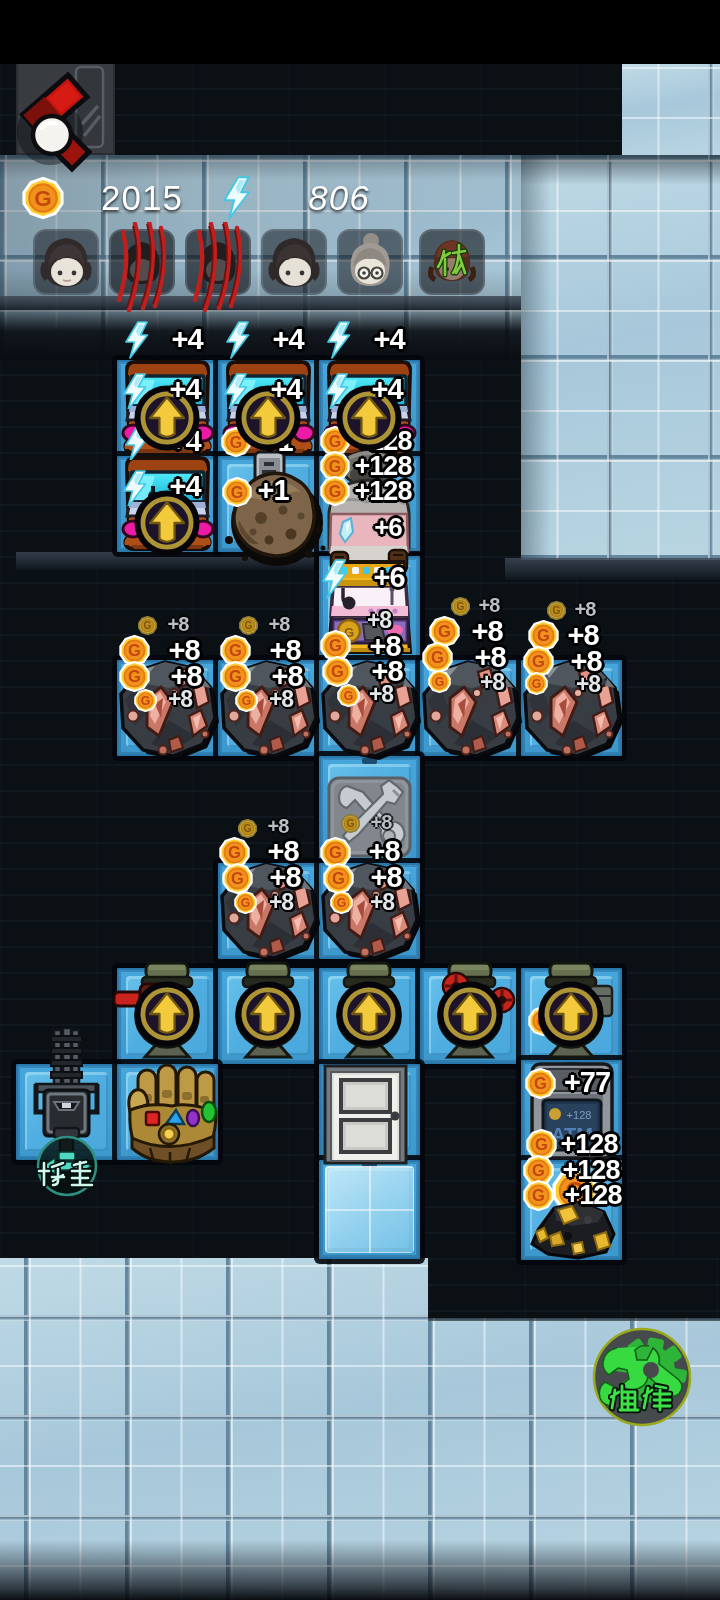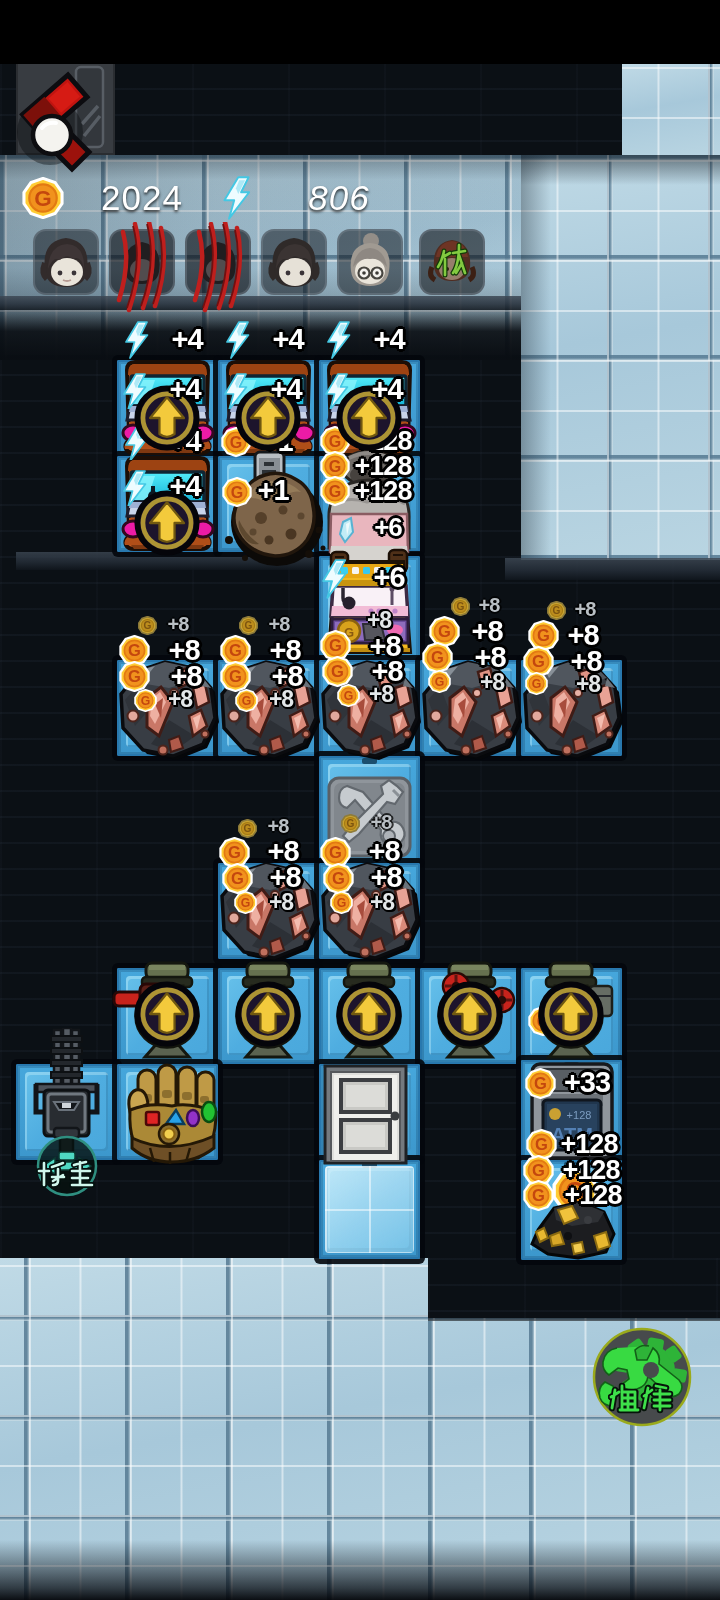--- a/index.html
+++ b/index.html
@@ -629,21 +629,21 @@
     </svg>
 <div class="t" style="left:386px;top:877px;">+8</div>
 <svg class="abs" style="left:330px;top:891px;" width="23" height="23" viewBox="0 0 30 30">
       <use href="#coin"></use>
     </svg>
 <div class="ts" style="left:382px;top:902px;">+8</div>
 
 <svg class="abs" style="left:525px;top:1068px;" width="31" height="31" viewBox="0 0 30 30">
       <use href="#coin"></use>
     </svg>
-<div class="t" style="left:587px;top:1082px;">+33</div>
+<div class="t" style="left:587px;top:1082px;">+77</div>
 <svg class="abs" style="left:526px;top:1129px;" width="31" height="31" viewBox="0 0 30 30">
       <use href="#coin"></use>
     </svg>
 <div class="t t27" style="left:589px;top:1144px;">+128</div>
 <svg class="abs" style="left:523px;top:1155px;" width="31" height="31" viewBox="0 0 30 30">
       <use href="#coin"></use>
     </svg>
 <div class="t t27" style="left:591px;top:1170px;">+128</div>
 <svg class="abs" style="left:523px;top:1180px;" width="31" height="31" viewBox="0 0 30 30">
       <use href="#coin"></use>
@@ -663,21 +663,21 @@
  <g transform="rotate(45 58 90)">
   <rect x="46" y="78" width="24" height="24" fill="#9c120c" stroke="#0c0c10" stroke-width="5"></rect>
  </g>
  <circle cx="38" cy="73" r="19" fill="#f4f3ef" stroke="#0d0d10" stroke-width="4.5"></circle>
  <path d="M28 66 Q33 60 42 61" stroke="#ffffff" stroke-width="4" fill="none" stroke-linecap="round"></path>
 </svg>
 
 <svg class="abs" style="left:22px;top:177px;" width="42" height="42" viewBox="0 0 30 30">
       <use href="#coin"></use>
     </svg>
-<div class="hud" style="left:142px;top:198px;">2024</div>
+<div class="hud" style="left:142px;top:198px;">2015</div>
 <svg class="abs" style="left:221px;top:175px;" width="31" height="46" viewBox="0 0 27 38">
       <use href="#bolt"></use>
     </svg>
 <div class="hud" style="left:339px;top:198px;font-style:italic;">806</div>
 
 <div class="abs" style="left:33px;top:229px;width:66px;height:66px;background:rgba(16,20,24,.52);border:2px solid rgba(130,140,150,.38);border-radius:13px;box-sizing:border-box;"></div>
 <div class="abs" style="left:109px;top:229px;width:66px;height:66px;background:rgba(10,12,16,.62);border:2px solid rgba(130,140,150,.38);border-radius:13px;box-sizing:border-box;"></div>
 <div class="abs" style="left:185px;top:229px;width:66px;height:66px;background:rgba(10,12,16,.62);border:2px solid rgba(130,140,150,.38);border-radius:13px;box-sizing:border-box;"></div>
 <div class="abs" style="left:261px;top:229px;width:66px;height:66px;background:rgba(16,20,24,.52);border:2px solid rgba(130,140,150,.38);border-radius:13px;box-sizing:border-box;"></div>
 <div class="abs" style="left:337px;top:229px;width:66px;height:66px;background:rgba(16,20,24,.52);border:2px solid rgba(130,140,150,.38);border-radius:13px;box-sizing:border-box;"></div>

